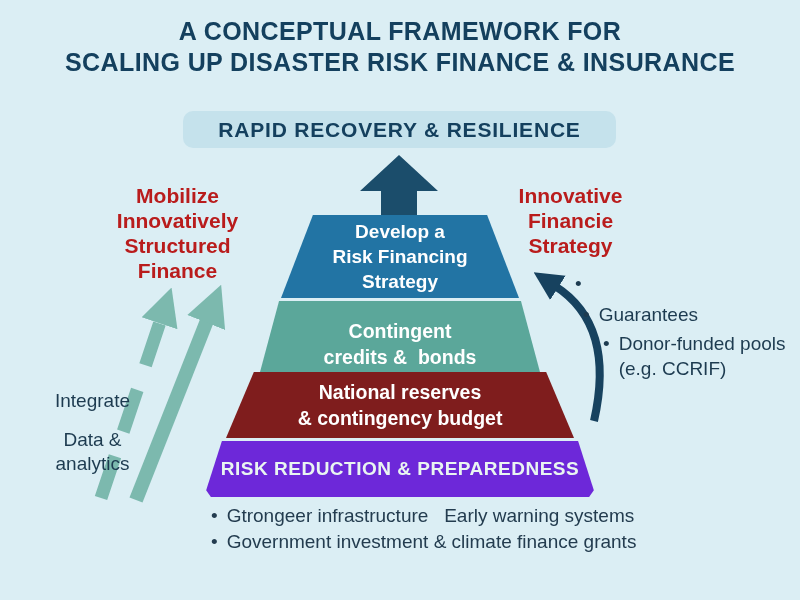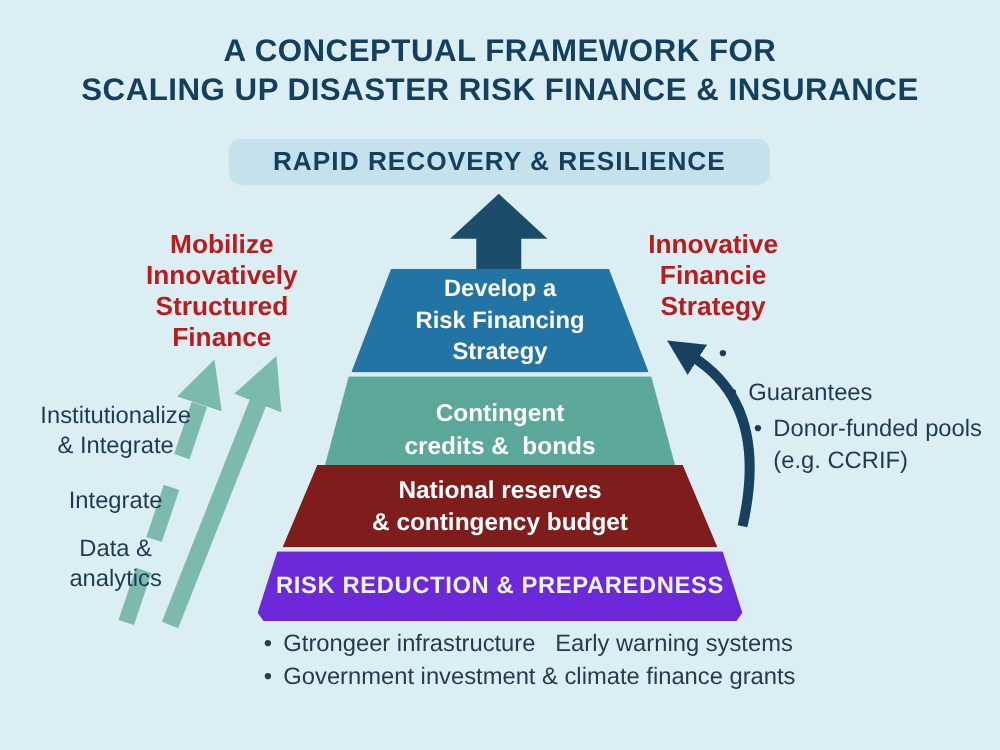--- a/index.html
+++ b/index.html
@@ -4,21 +4,21 @@
 <style>
   html,body{margin:0;padding:0;}
   .stage{
     position:relative;width:800px;height:600px;overflow:hidden;
     background:#dbeef4;
     font-family:"Liberation Sans",sans-serif;
     color:#1d3b50;
   }
   .abs{position:absolute;}
   
-  .title{left:0;right:0;top:26px;text-align:center;
+  .title{left:0;right:0;top:16px;text-align:center;
     font-size:25px;line-height:31px;font-weight:bold;letter-spacing:.4px;color:#14405e;}
   
   .banner{left:183px;top:111px;width:433px;height:37px;border-radius:10px;
     background:#c5e2ec;display:flex;align-items:center;justify-content:center;
     font-size:21px;font-weight:bold;letter-spacing:.8px;color:#14405e;}
   
   .lv{display:flex;align-items:center;justify-content:center;text-align:center;
     color:#ffffff;font-weight:bold;white-space:pre-wrap;z-index:1;}
   .lv1{left:281px;top:215px;width:238px;height:83px;
     clip-path:polygon(13.4% 0,86.6% 0,100% 100%,0 100%);
@@ -94,22 +94,20 @@
 &amp; contingency budget</span>
   </div>
   <div class="abs lv lv4" style="background: #6d28d9;">
     <span>RISK REDUCTION &amp; PREPAREDNESS</span>
   </div>
 
   <div class="abs sidehead lhead">Mobilize
 Innovatively
 Structured
 Finance</div>
-  <div class="abs litem li1">Institutionalize
-&amp; Integrate</div>
   <div class="abs litem li2">Integrate</div>
   <div class="abs litem li3">Data &amp;
 analytics</div>
 
   <div class="abs sidehead rhead">Innovative
 Financie
 Strategy</div>
   <div class="abs brow rb1">
     <span class="dot">•</span>
   </div>

